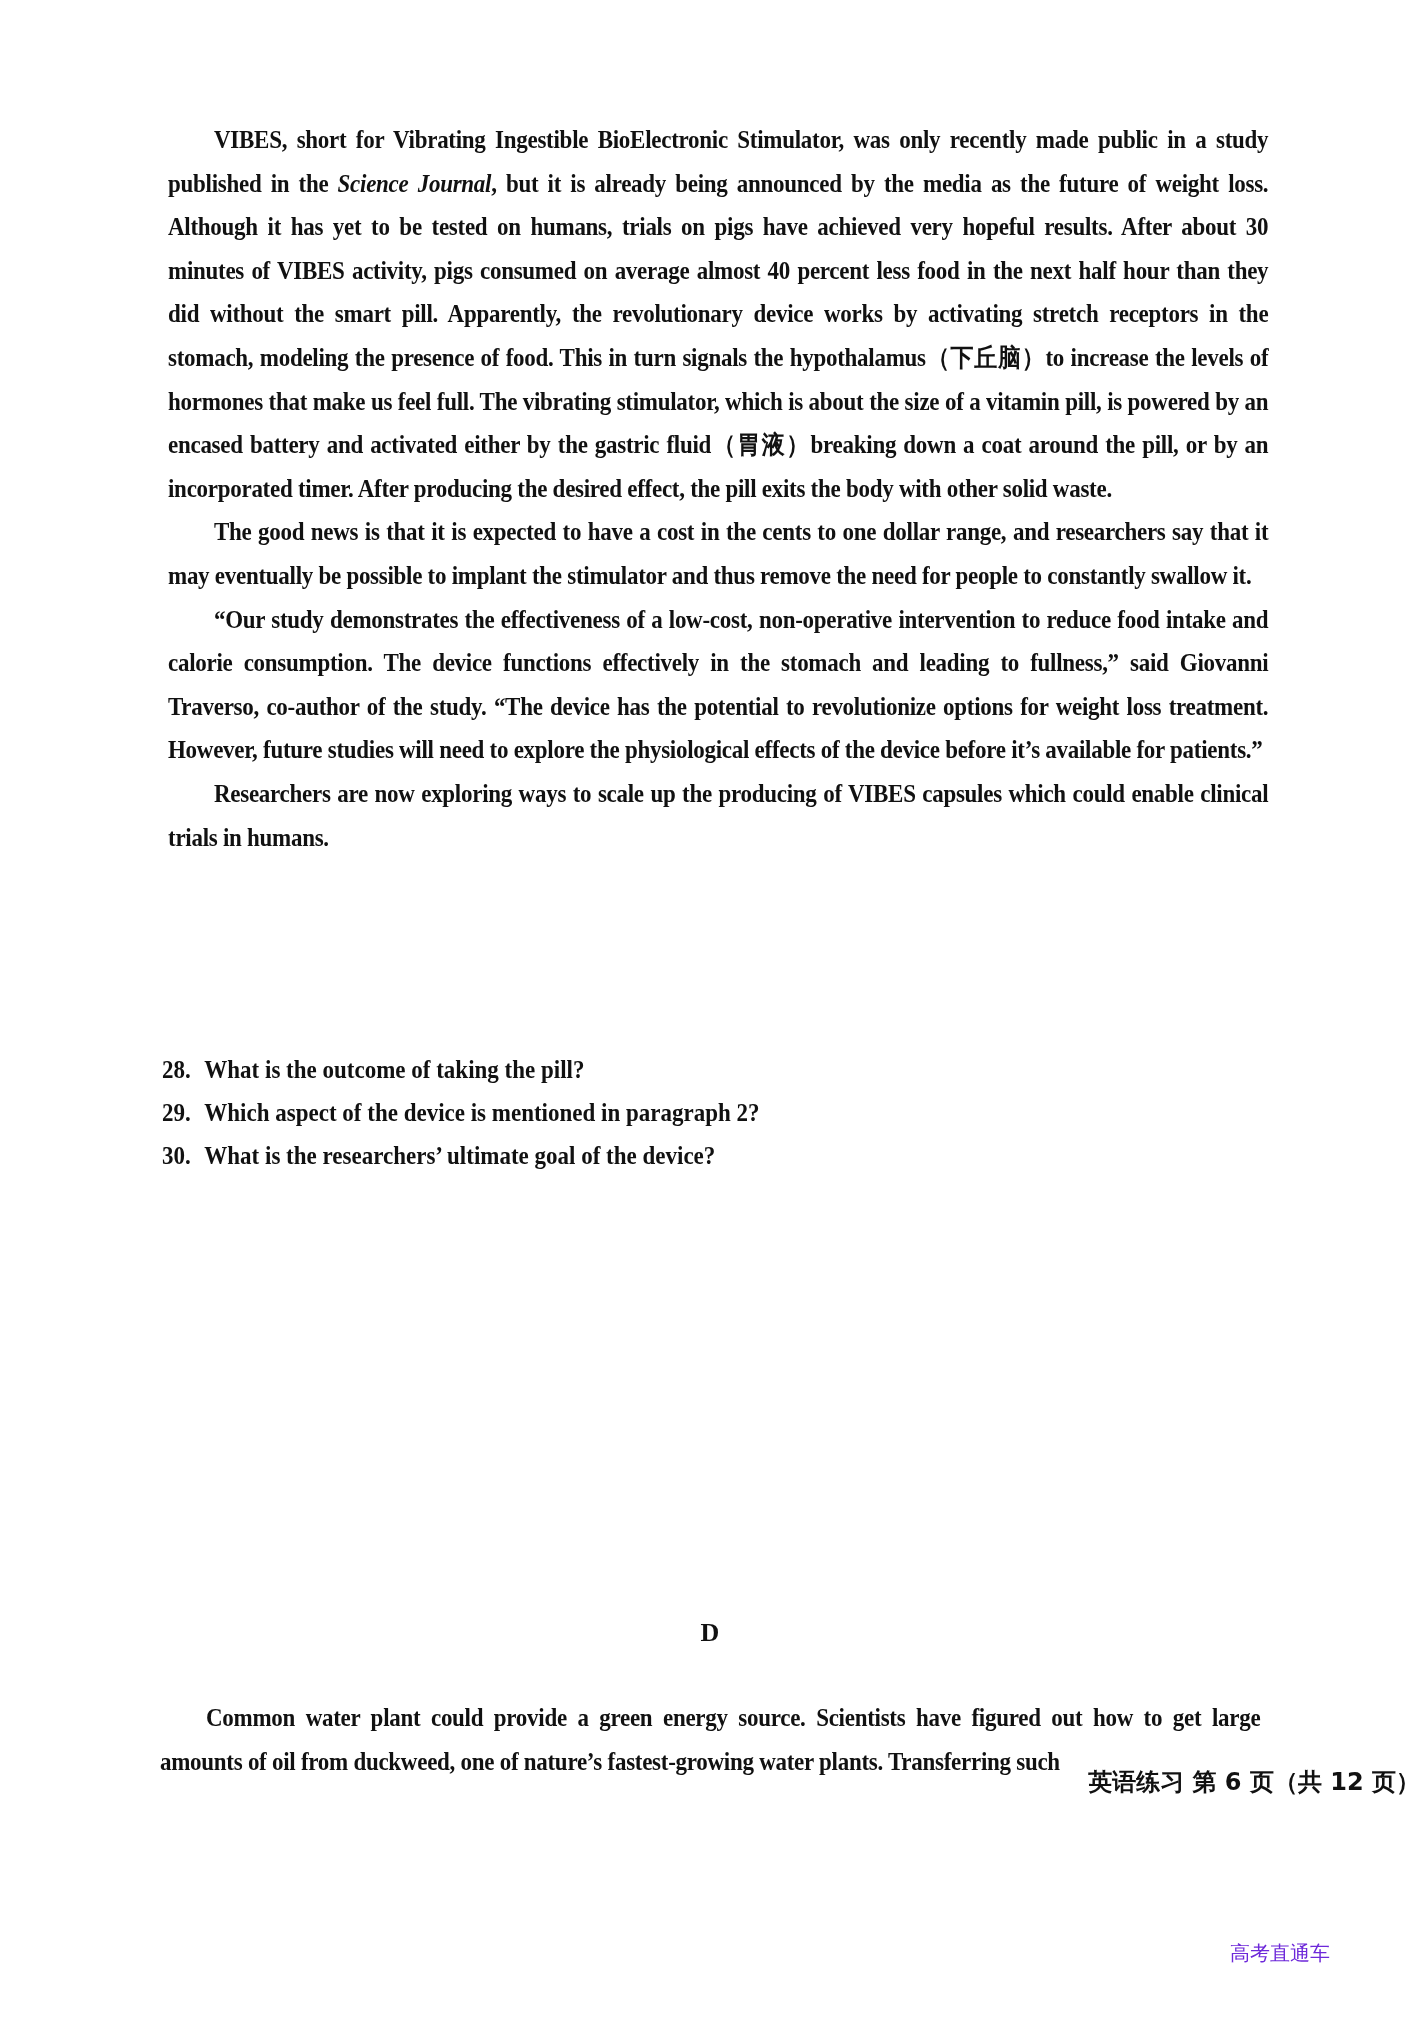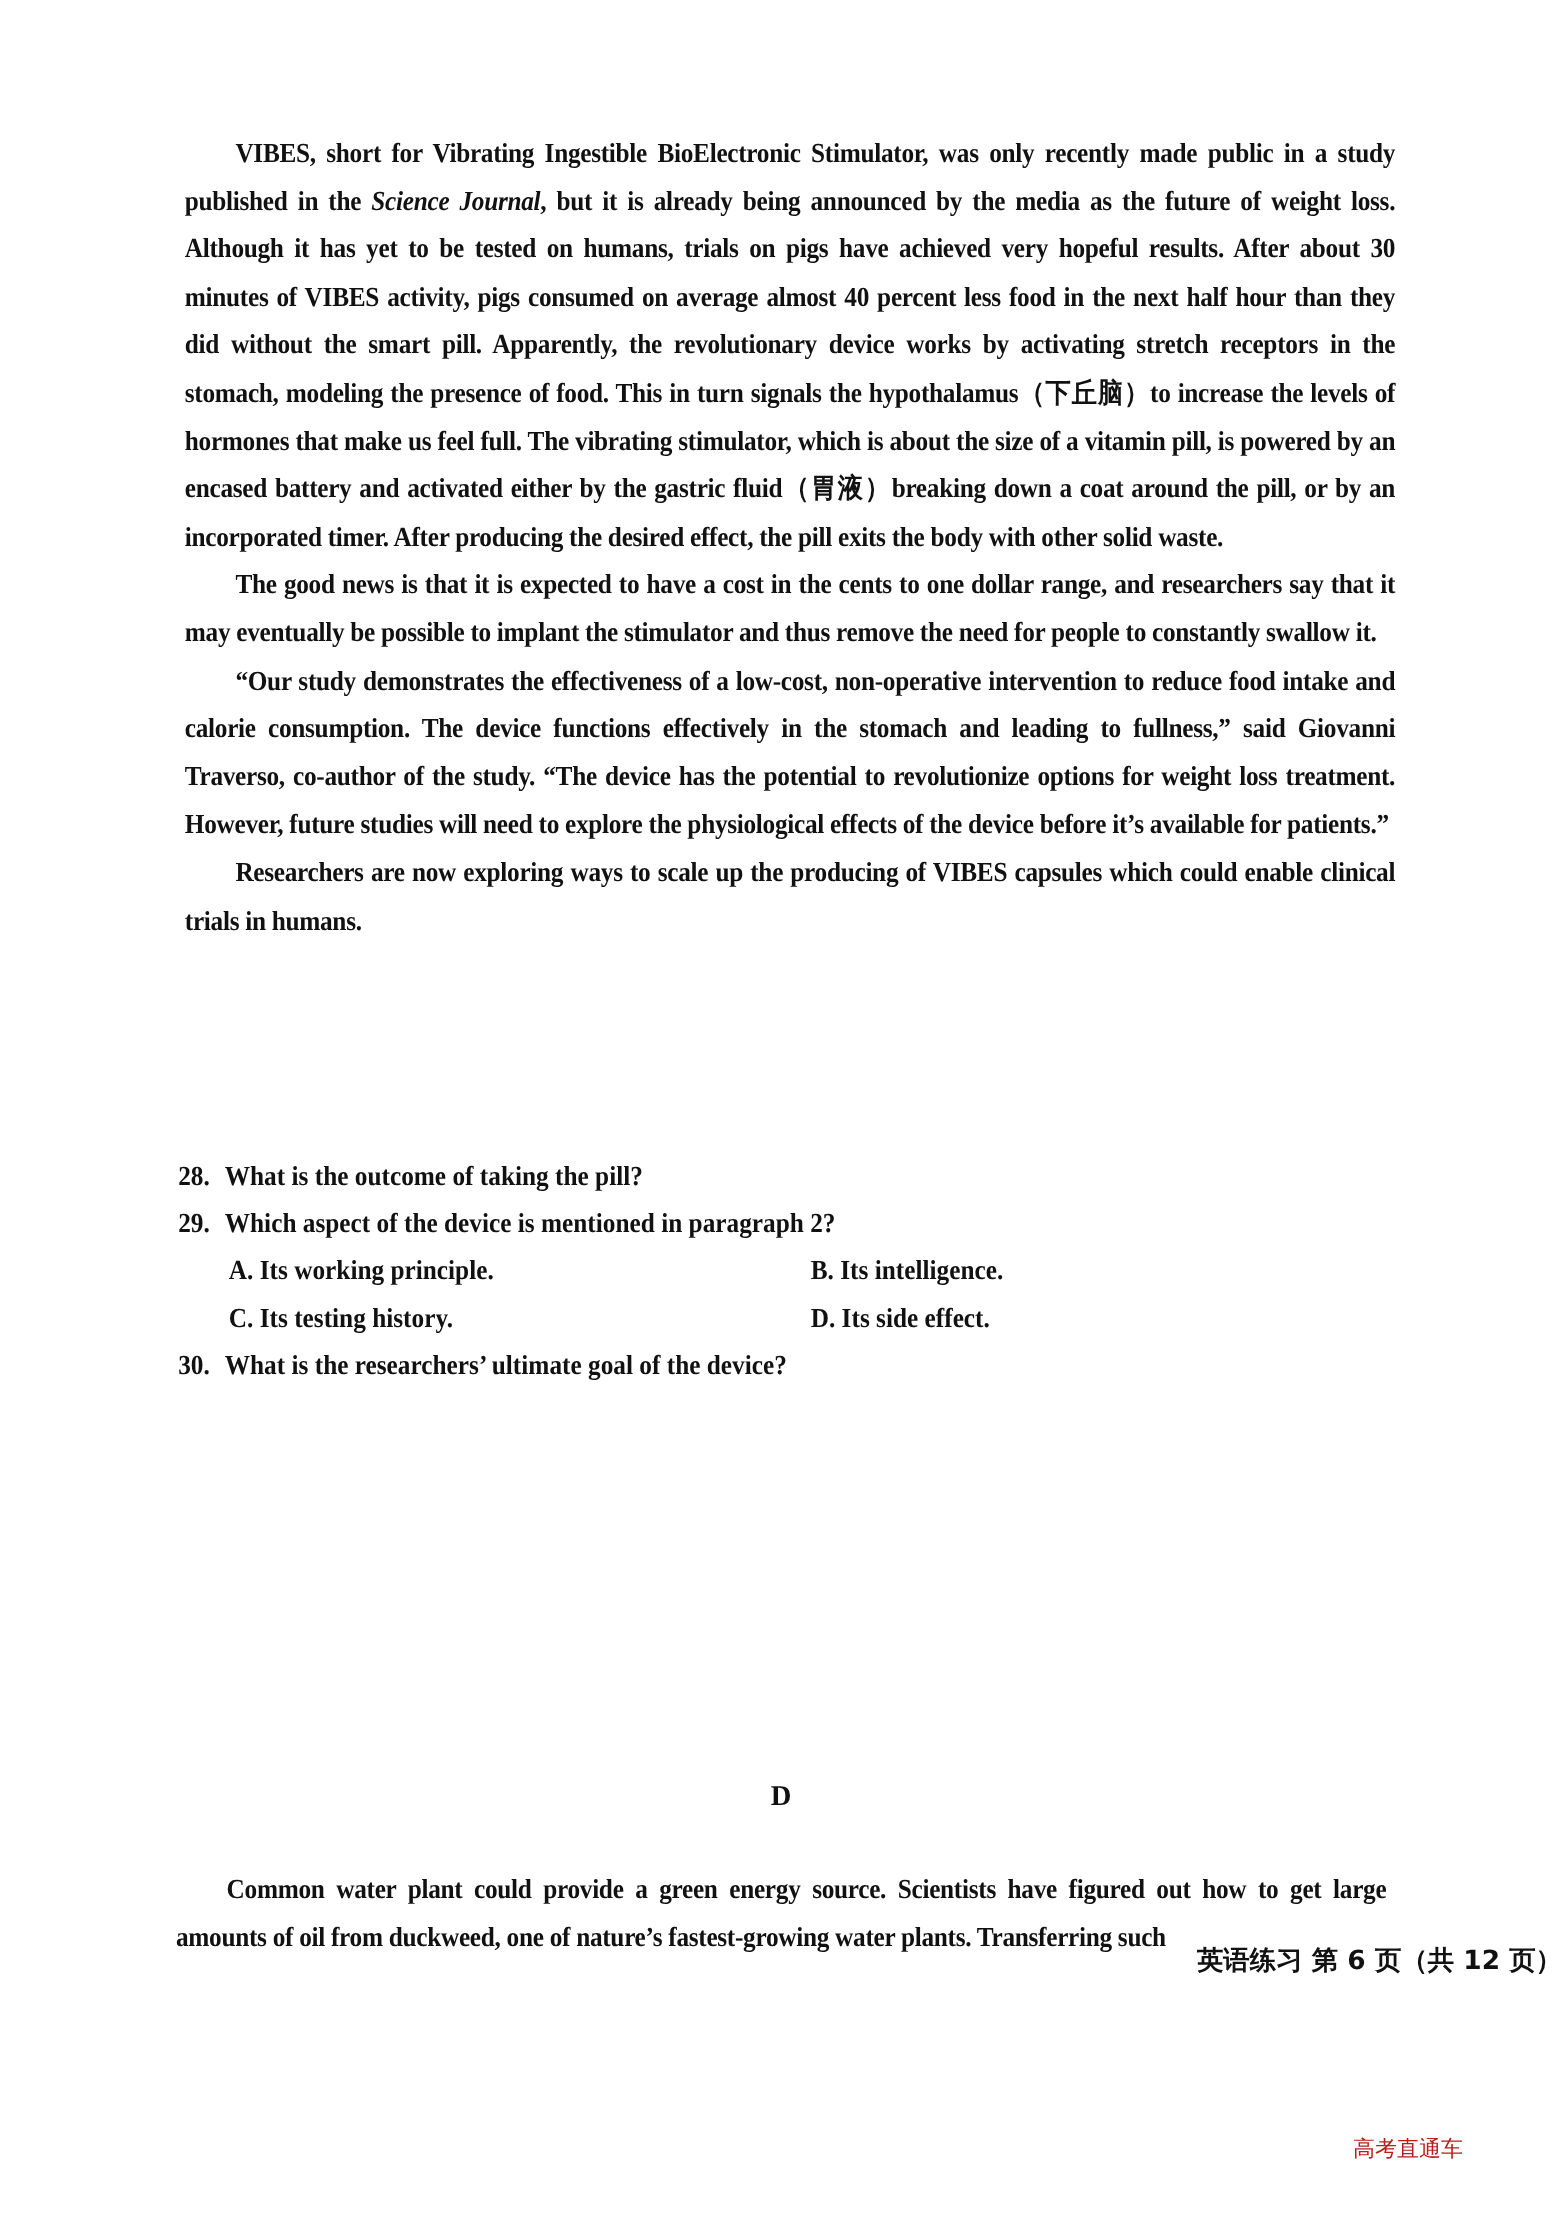--- a/index.html
+++ b/index.html
@@ -36,45 +36,39 @@
     text-align: center; font-size: 26px; font-weight: bold;
   }
   .section-d { position: absolute; left: 160px; top: 1696px; width: 1108px; }
   .footer {
     position: absolute; left: 0; width: 1420px; top: 1766px;
     text-align: right; font-size: 24px; font-weight: bold;
     font-family: "DejaVu Sans", sans-serif;
   }
   .watermark {
     position: absolute; left: 1230px; top: 1940px;
-    font-size: 20px; color: #b91c1c; font-family: Liberation Sans, sans-serif; text-align: center;
+    font-size: 20px; color: #6d28d9; font-family: Liberation Sans, sans-serif; text-align: center;
   }
 </style>
 </head>
 <body>
 
 <div class="page">
   <p class="para indent"><span>VIBES, short for Vibrating Ingestible BioElectronic Stimulator, was only recently made public in a study published in the </span><span class="it">Science Journal</span><span>, but it is already being announced by the media as the future of weight loss. Although it has yet to be tested on humans, trials on pigs have achieved very hopeful results. After about 30 minutes of VIBES activity, pigs consumed on average almost 40 percent less food in the next half hour than they did without the smart pill. Apparently, the revolutionary device works by activating stretch receptors in the stomach, modeling the presence of food. This in turn signals the hypothalamus（下丘脑）to increase the levels of hormones that make us feel full. The vibrating stimulator, which is about the size of a vitamin pill, is powered by an encased battery and activated either by the gastric fluid（胃液）breaking down a coat around the pill, or by an incorporated timer. After producing the desired effect, the pill exits the body with other solid waste.</span></p>
   <p class="para indent">The good news is that it is expected to have a cost in the cents to one dollar range, and researchers say that it may eventually be possible to implant the stimulator and thus remove the need for people to constantly swallow it.</p>
   <p class="para indent">“Our study demonstrates the effectiveness of a low-cost, non-operative intervention to reduce food intake and calorie consumption. The device functions effectively in the stomach and leading to fullness,” said Giovanni Traverso, co-author of the study. “The device has the potential to revolutionize options for weight loss treatment. However, future studies will need to explore the physiological effects of the device before it’s available for patients.”</p>
   <p class="para indent">Researchers are now exploring ways to scale up the producing of VIBES capsules which could enable clinical trials in humans.</p>
 </div>
 
 <div class="questions">
   <div>
     <p class="q"><span class="num">28.</span><span>What is the outcome of taking the pill?</span></p>
   </div>
   <div>
     <p class="q"><span class="num">29.</span><span>Which aspect of the device is mentioned in paragraph 2?</span></p>
-    <div class="opts">
-      <span class="opt a">A. Its working principle.</span>
-      <span class="opt b">B. Its intelligence.</span>
-      <span class="opt c">C. Its testing history.</span>
-      <span class="opt d">D. Its side effect.</span>
-    </div>
   </div>
   <div>
     <p class="q"><span class="num">30.</span><span>What is the researchers’ ultimate goal of the device?</span></p>
   </div>
 </div>
 
 <div class="section-letter">D</div>
 <div class="section-d">
   <p class="para indent">Common water plant could provide a green energy source. Scientists have figured out how to get large amounts of oil from duckweed, one of nature’s fastest-growing water plants. Transferring such</p>
 </div>

